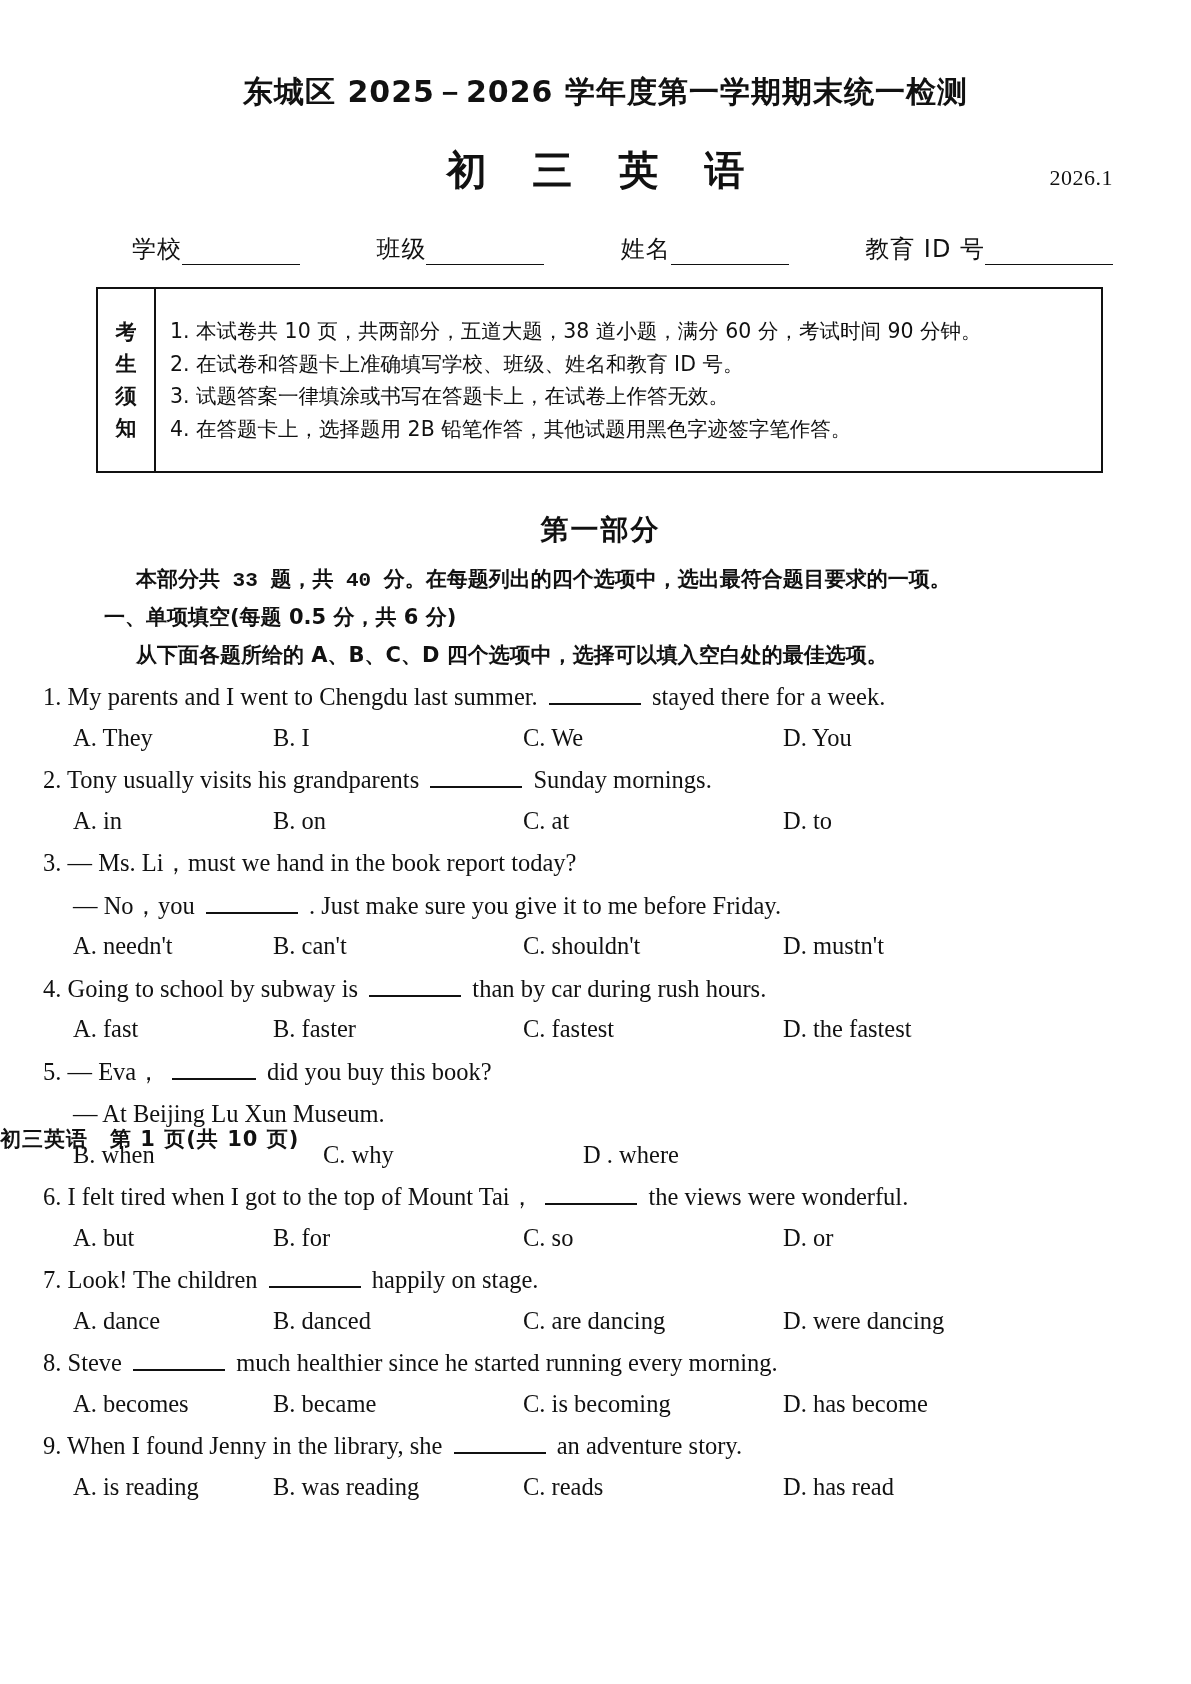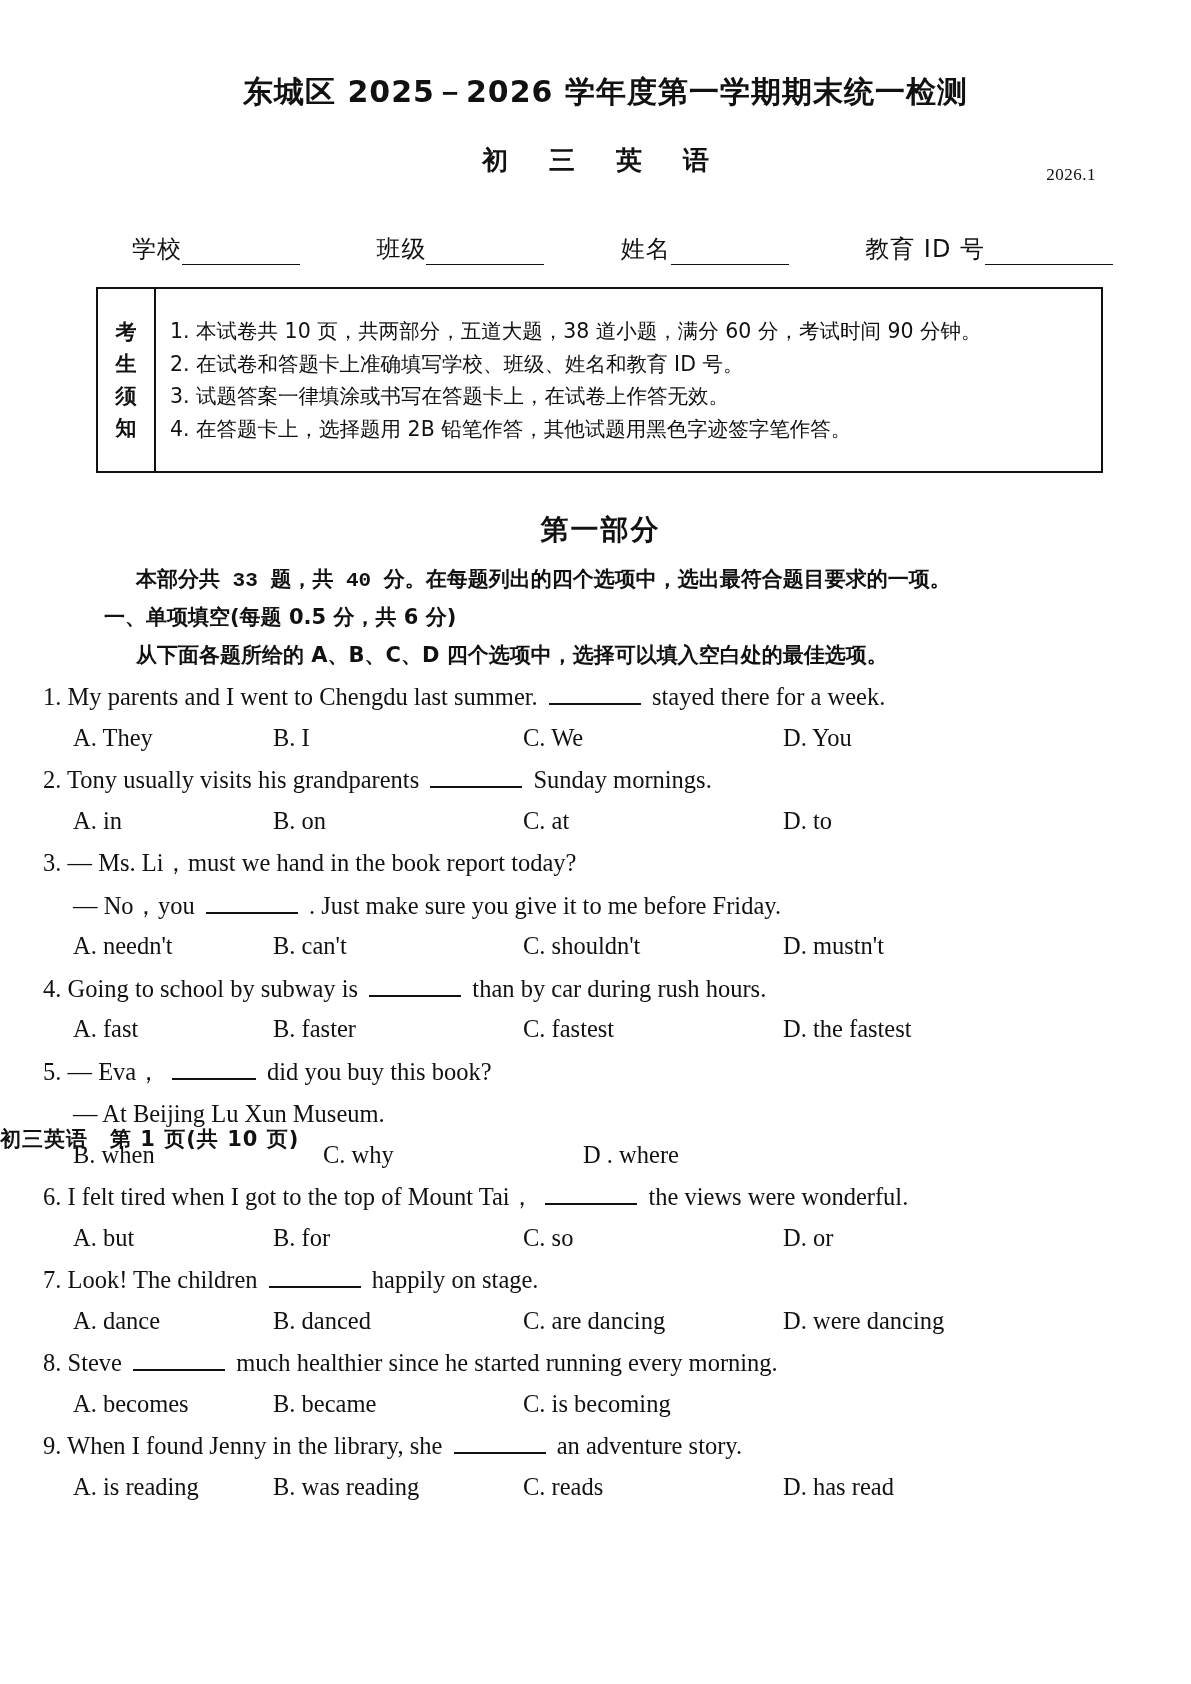--- a/index.html
+++ b/index.html
@@ -36,30 +36,30 @@
   }
   .subject-row {
     position: relative;
     margin-top: 30px;
     height: 56px;
   }
   .subject-title {
     text-align: center;
     font-family: "DejaVu Serif", serif;
     font-weight: bold;
-    font-size: 26px;
+    font-size: 40px;
     letter-spacing: 16px;
     padding-left: 16px;
   }
   .exam-date {
     position: absolute;
-    right: 95px;
+    right: 78px;
     top: 22px;
     font-family: "Liberation Serif", serif;
-    font-size: 17px;
+    font-size: 22px;
     letter-spacing: 0.5px;
   }
 
   
   .id-row {
     display: flex;
     align-items: flex-end;
     margin-top: 34px;
     padding-left: 96px;
     padding-right: 78px;
@@ -376,20 +376,21 @@
       <div class="q-stem">
         <span>8.</span>
         <span>Steve</span>
         <span class="blank"></span>
         <span>much healthier since he started running every morning.</span>
       </div>
       <div class="options">
         <span class="opt opt-a">A. becomes</span>
         <span class="opt opt-b">B. became</span>
         <span class="opt opt-c">C. is becoming</span>
+        <span class="opt opt-d">D. has become</span>
       </div>
     </div>
 
     <div>
       <div class="q-stem">
         <span>9.</span>
         <span>When I found Jenny in the library, she</span>
         <span class="blank"></span>
         <span>an adventure story.</span>
       </div>

